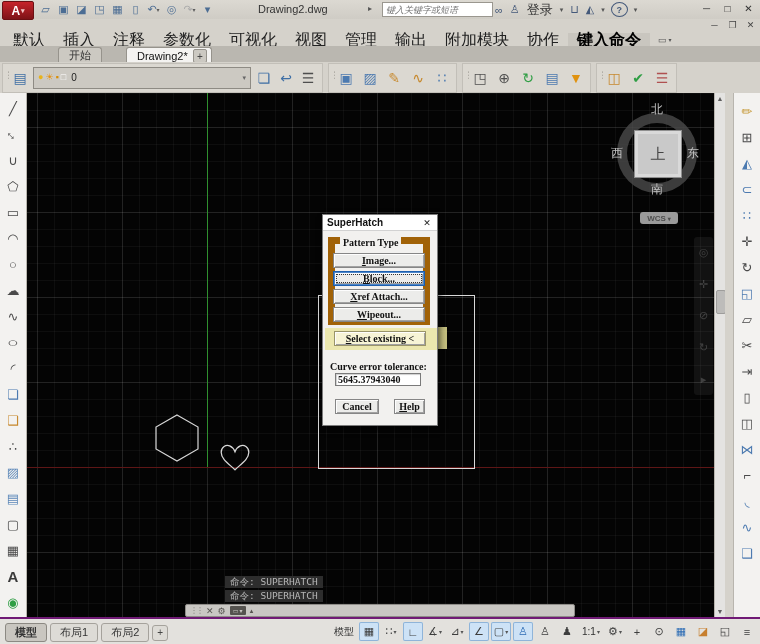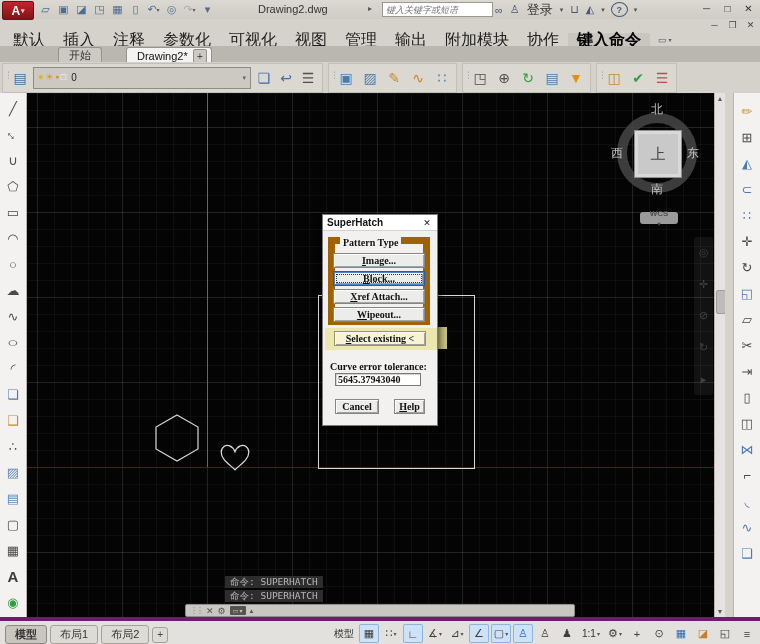--- a/index.html
+++ b/index.html
@@ -75,21 +75,21 @@
     overflow:hidden;}
   .axis-y{position:absolute;left:180px;top:0;width:1px;height:374px;background:#2f8f2f;}
   .axis-x{position:absolute;left:0;top:374px;width:687px;height:1px;background:#5e1616;}
   .rect-entity{position:absolute;left:291px;top:202px;width:155px;height:172px;border:1px solid #d9d9d9;}
   .entity-svg{position:absolute;}
   
   .viewcube{position:absolute;left:590px;top:20px;width:80px;height:80px;}
   .vc-ring{position:absolute;left:0;top:0;width:80px;height:80px;border-radius:50%;border:10px solid rgba(70,70,70,0.85);box-sizing:border-box;}
   .vc-face{position:absolute;left:17px;top:17px;width:46px;height:46px;background:#c9c9c9;border:1px solid #8f8f8f;box-shadow:inset 0 0 0 3px #d9d9d9;display:flex;align-items:center;justify-content:center;font-size:15px;color:#444;}
   .vc-label{position:absolute;color:#c2c2c2;font-size:12px;}
-  .wcs-pill{position:absolute;left:613px;top:119px;width:38px;height:12px;background:#9a9a9a;border-radius:3px;display:flex;align-items:center;justify-content:center;gap:2px;font-size:8px;color:#4e4e4e;font-weight:bold;flex-direction:column;}
+  .wcs-pill{position:absolute;left:613px;top:119px;width:38px;height:12px;background:#9a9a9a;border-radius:3px;display:flex;align-items:center;justify-content:center;gap:2px;font-size:8px;color:#4e4e4e;font-weight:bold;}
   .wcs-pill .dd{font-size:6px;}
   
   .navbar{position:absolute;left:667px;top:144px;width:19px;height:158px;background:rgba(210,210,210,0.07);border-radius:3px;display:flex;flex-direction:column;align-items:center;justify-content:space-around;}
   .nv{color:rgba(205,205,205,0.25);font-size:11px;}
   
   .cmd-history{position:absolute;left:198px;top:483px;display:flex;flex-direction:column;gap:2px;}
   .cmd-line{background:#2d2d2d;color:#b5b5b5;font-family:"DejaVu Sans Mono",monospace;font-size:9.5px;line-height:12px;height:12px;padding:0 5px;width:fit-content;}
   .cmd-dock{position:absolute;left:158px;top:511px;width:390px;height:13px;background:#c9c7c3;border:1px solid #8f8d89;border-radius:2px;display:flex;align-items:center;gap:4px;padding:0 4px;box-sizing:border-box;}
   .cd-grip{color:#7c7a76;font-size:8px;letter-spacing:-2px;}
   .cd-i{color:#55534f;font-size:9px;}
@@ -98,21 +98,21 @@
   .cd-up{color:#55534f;font-size:7px;}
 
   
   .vscroll{position:absolute;left:714px;top:93px;width:11px;height:524px;background:#e4e3e1;border-left:1px solid #b8b5ae;box-sizing:border-box;display:flex;flex-direction:column;align-items:center;}
   .vs-arrow{height:11px;display:flex;align-items:center;justify-content:center;color:#5d5d5d;font-size:7px;width:100%;}
   .vs-track{flex:1;width:100%;position:relative;}
   .vs-thumb{position:absolute;left:1px;top:186px;width:8px;height:22px;background:#bdbcba;border:1px solid #9e9d9b;border-radius:2px;}
   .gapstrip{position:absolute;left:725px;top:93px;width:8px;height:524px;background:#d5d2cb;}
 
   
-  .statusbar{position:absolute;left:0;top:617px;width:760px;height:27px;background:#e3e1dd;border-top:4px solid #701a75;box-sizing:border-box;}
+  .statusbar{position:absolute;left:0;top:617px;width:760px;height:27px;background:#e3e1dd;border-top:2px solid #701a75;box-sizing:border-box;}
   .layout-tabs{position:absolute;left:5px;top:4px;display:flex;gap:3px;align-items:center;}
   .lt{padding:1px 9px;font-size:11px;color:#333;background:#dddbd6;border:1px solid #a5a29c;border-radius:3px;}
   .lt.active{font-weight:bold;background:#c9c6c0;border-color:#8c8983;}
   .lt-add{width:14px;height:14px;display:flex;align-items:center;justify-content:center;font-size:10px;color:#444;background:#dddbd6;border:1px solid #a5a29c;border-radius:3px;}
   .status-icons{position:absolute;right:3px;top:3px;display:flex;align-items:center;gap:2px;}
   .st{min-width:18px;height:19px;display:flex;align-items:center;justify-content:center;border-radius:2px;color:#3d3d3d;font-size:11px;padding:0 1px;position:relative;}
   .st.active{background:#cde2f6;box-shadow:inset 0 0 0 1px #8fb4d9;}
   .st .dd{font-size:6px;margin-left:1px;color:#555;}
   .st.st-text{font-size:10px;padding:0 3px;color:#2f2f2f;}
 

